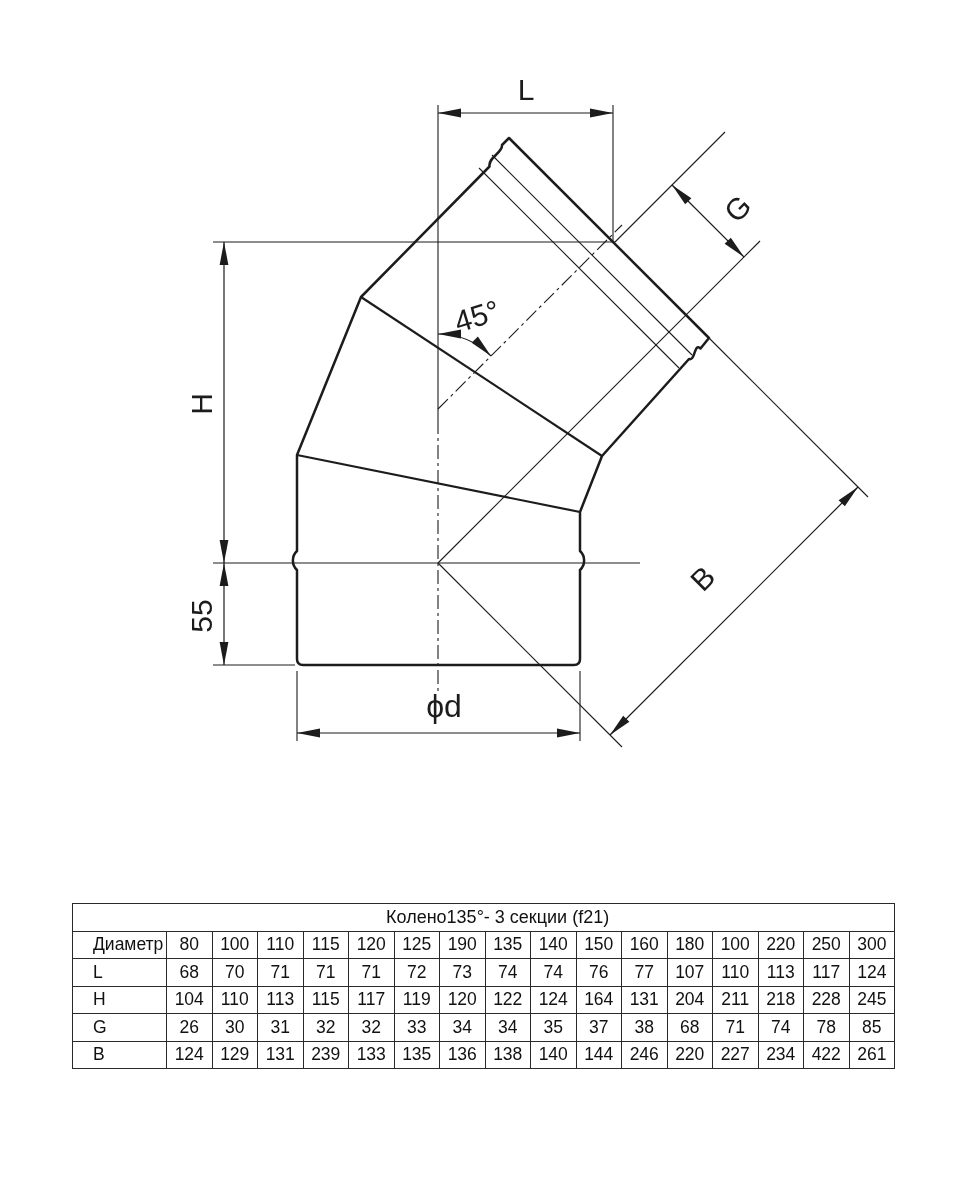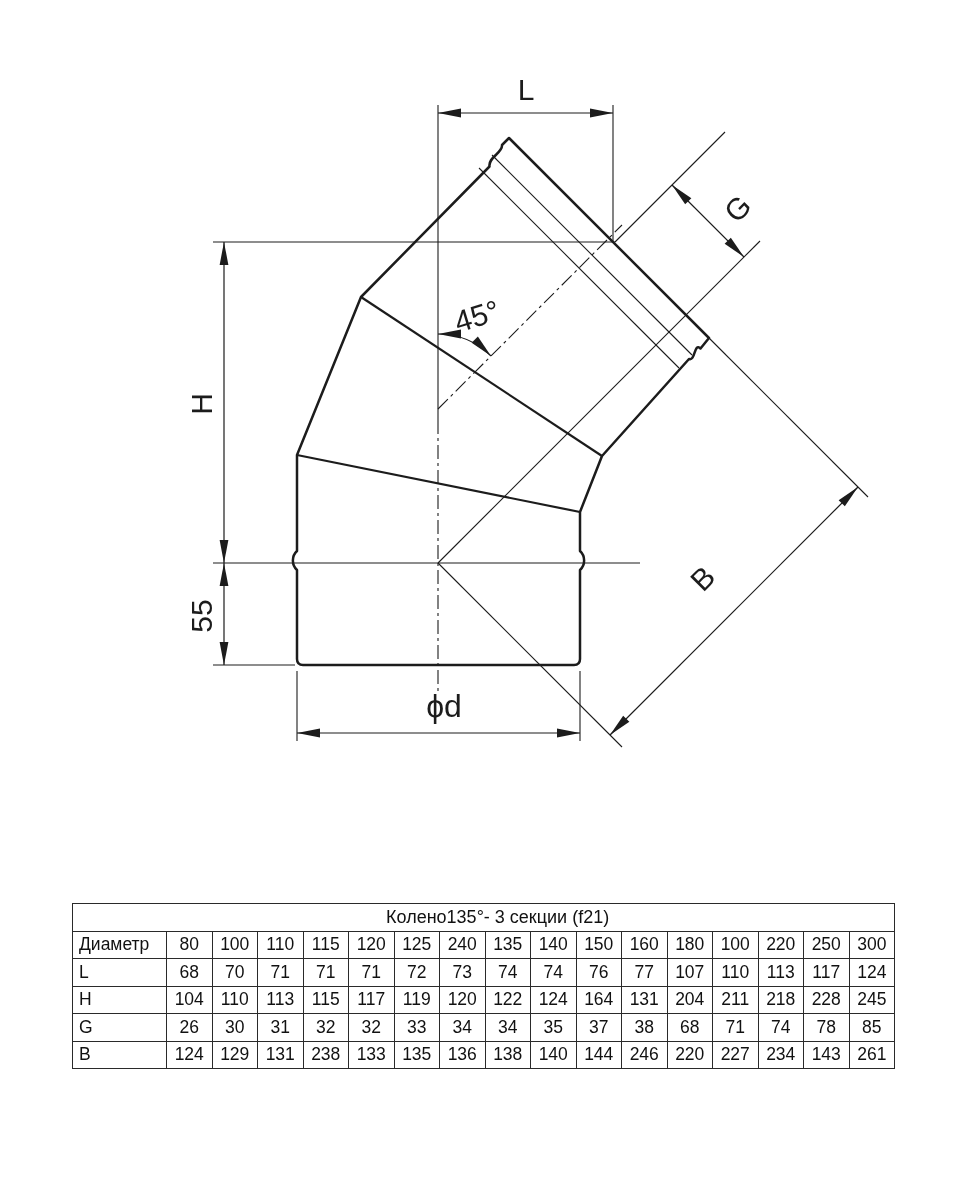--- a/index.html
+++ b/index.html
@@ -17,21 +17,21 @@
     font-family:"Liberation Sans",sans-serif;font-size:17.5px;color:#111;
   }
   table[data-name="dimensions-table"] td{
     border:1.6px solid #2a2a2a;height:26.5px;text-align:center;
     padding:0 1px;white-space:nowrap;overflow:hidden;
   }
   table[data-name="dimensions-table"] td.title-cell{
     text-align:center;font-size:18px;padding-left:29px;
   }
   table[data-name="dimensions-table"] td.rowlab{
-    text-align:left;padding-left:6px;
+    text-align:left;padding-left:20px;
   }
 </style>
 </head>
 <body data-name="page">
 
 <svg width="966" height="1200" viewBox="0 0 966 1200" data-name="technical-drawing">
   <defs>
     <marker id="arr" markerUnits="userSpaceOnUse" markerWidth="50" markerHeight="14" refX="0" refY="0" orient="auto-start-reverse" overflow="visible">
       <path d="M0,0 L-23,4.4 L-23,-4.4 Z" fill="#1c1c1c"></path>
     </marker>
@@ -128,21 +128,21 @@
       <td class="title-cell" colspan="17" data-name="table-title">Колено135°- 3 секции (f21)</td>
     </tr>
     <tr data-name="table-header-row" id="hdr-row">
       <td class="rowlab" data-name="row-header-diameter">Диаметр</td>
     <td data-name="diameter-value-cell">80</td>
         <td data-name="diameter-value-cell">100</td>
         <td data-name="diameter-value-cell">110</td>
         <td data-name="diameter-value-cell">115</td>
         <td data-name="diameter-value-cell">120</td>
         <td data-name="diameter-value-cell">125</td>
-        <td data-name="diameter-value-cell">240</td>
+        <td data-name="diameter-value-cell">190</td>
         <td data-name="diameter-value-cell">135</td>
         <td data-name="diameter-value-cell">140</td>
         <td data-name="diameter-value-cell">150</td>
         <td data-name="diameter-value-cell">160</td>
         <td data-name="diameter-value-cell">180</td>
         <td data-name="diameter-value-cell">100</td>
         <td data-name="diameter-value-cell">220</td>
         <td data-name="diameter-value-cell">250</td>
         <td data-name="diameter-value-cell">300</td>
       </tr>
@@ -203,28 +203,28 @@
         <td data-name="table-cell">71</td>
         <td data-name="table-cell">74</td>
         <td data-name="table-cell">78</td>
         <td data-name="table-cell">85</td>
       </tr>
       <tr data-name="table-row">
         <td class="rowlab" data-name="row-header">B</td>
         <td data-name="table-cell">124</td>
         <td data-name="table-cell">129</td>
         <td data-name="table-cell">131</td>
-        <td data-name="table-cell">238</td>
+        <td data-name="table-cell">239</td>
         <td data-name="table-cell">133</td>
         <td data-name="table-cell">135</td>
         <td data-name="table-cell">136</td>
         <td data-name="table-cell">138</td>
         <td data-name="table-cell">140</td>
         <td data-name="table-cell">144</td>
         <td data-name="table-cell">246</td>
         <td data-name="table-cell">220</td>
         <td data-name="table-cell">227</td>
         <td data-name="table-cell">234</td>
-        <td data-name="table-cell">143</td>
+        <td data-name="table-cell">422</td>
         <td data-name="table-cell">261</td>
       </tr>
     </tbody>
 </table>
 
 </body></html>

